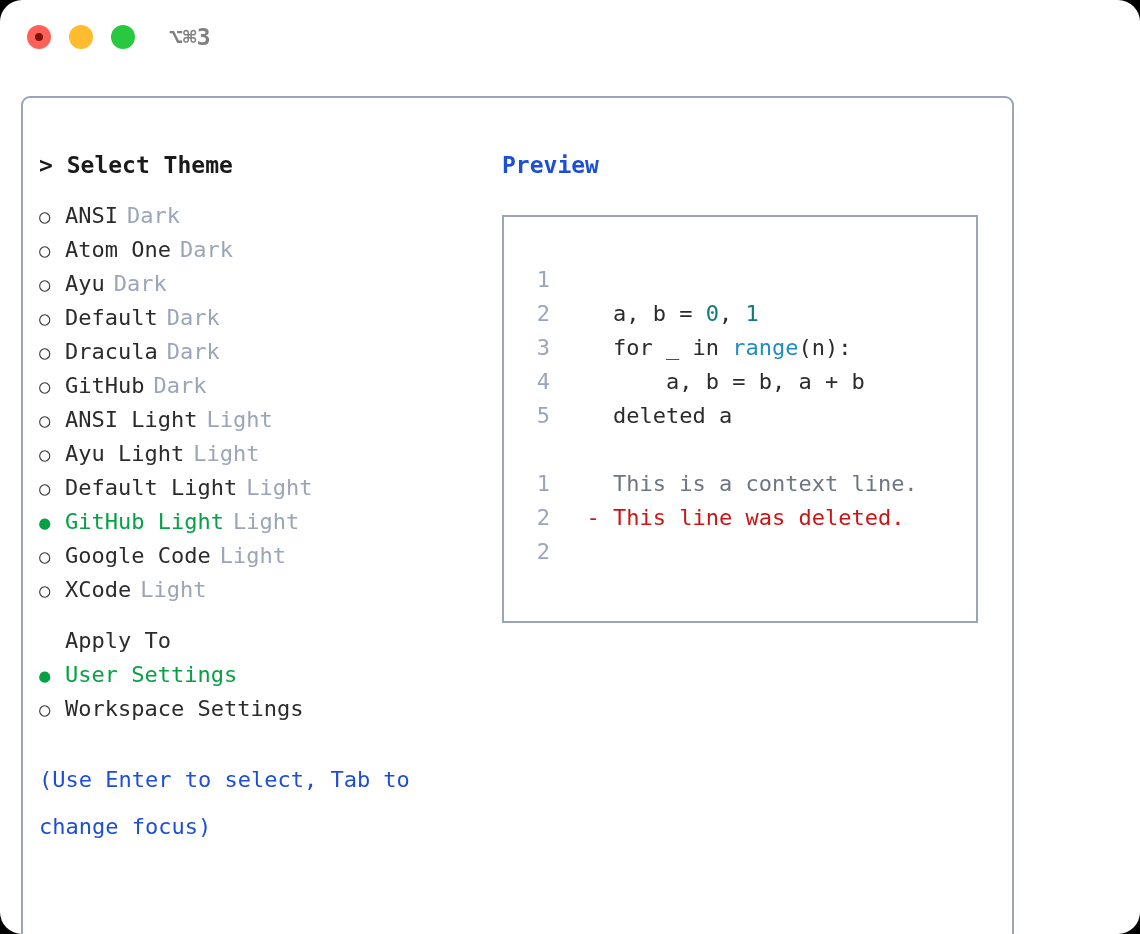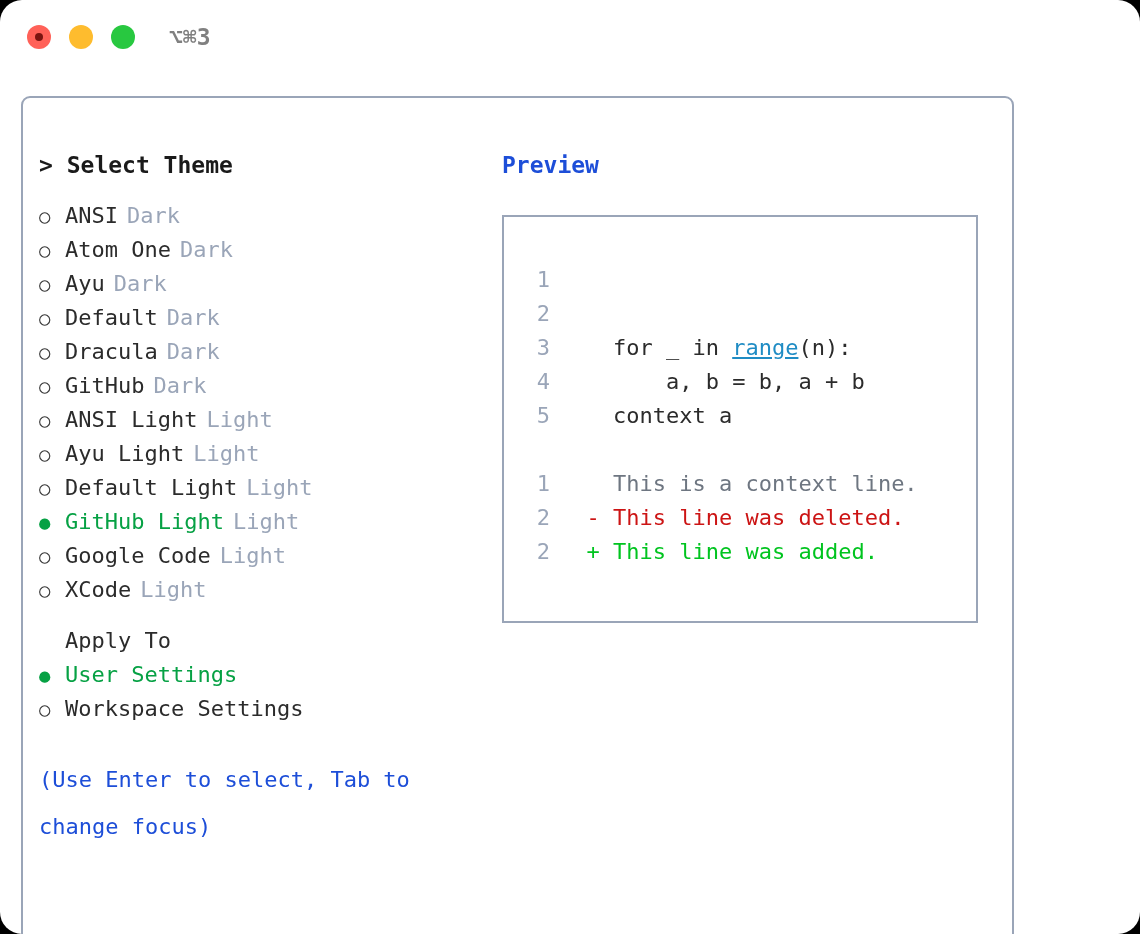--- a/index.html
+++ b/index.html
@@ -166,21 +166,21 @@
     flex: 0 0 28px;
     text-align: right;
     color: #9aa5b8;
     margin-right: 10px;
   }
 
   .code-text { color: #2b2b2b; }
 
   .tok-fn     { color: #9b1c1c; }
   .tok-num    { color: #0f7b7b; }
-  .tok-builtin{ color: #1f8cc4; text-decoration: underline; }
+  .tok-builtin{ color: #1f8cc4; }
 
   .diff-gap { height: 34px; }
 
   .diff-context { color: #6e7681; }
   .diff-del     { color: #cc1414; }
   .diff-add     { color: #00c41f; }
 </style>
 </head>
 <body>
 
@@ -231,28 +231,28 @@
       <div class="hint">(Use Enter to select, Tab to change focus)</div>
     </div>
 
     <div class="right-col">
 
       <div class="preview-title">Preview</div>
 
       <div class="code-box">
         <div id="code-sample">
             <div class="code-line"><span class="ln">1</span></div>
-            <div class="code-line"><span class="ln">2</span></div>
+            <div class="code-line"><span class="ln">2</span><span class="code-text"><span>    a, b = </span><span class="tok-num">0</span><span>, </span><span class="tok-num">1</span></span></div>
             <div class="code-line"><span class="ln">3</span><span class="code-text"><span>    for _ in </span><span class="tok-builtin">range</span><span>(n):</span></span></div>
             <div class="code-line"><span class="ln">4</span><span class="code-text"><span>        a, b = b, a + b</span></span></div>
-            <div class="code-line"><span class="ln">5</span><span class="code-text"><span>    context a</span></span></div>
+            <div class="code-line"><span class="ln">5</span><span class="code-text"><span>    deleted a</span></span></div>
           </div>
         <div class="diff-gap"></div>
         <div id="diff-sample">
             <div class="code-line"><span class="ln">1</span><span class="diff-context">    This is a context line.</span></div>
             <div class="code-line"><span class="ln">2</span><span class="diff-del">  - This line was deleted.</span></div>
-            <div class="code-line"><span class="ln">2</span><span class="diff-add">  + This line was added.</span></div>
+            <div class="code-line"><span class="ln">2</span></div>
           </div>
       </div>
     </div>
 
   </div>
 </div>
 
 </body></html>

